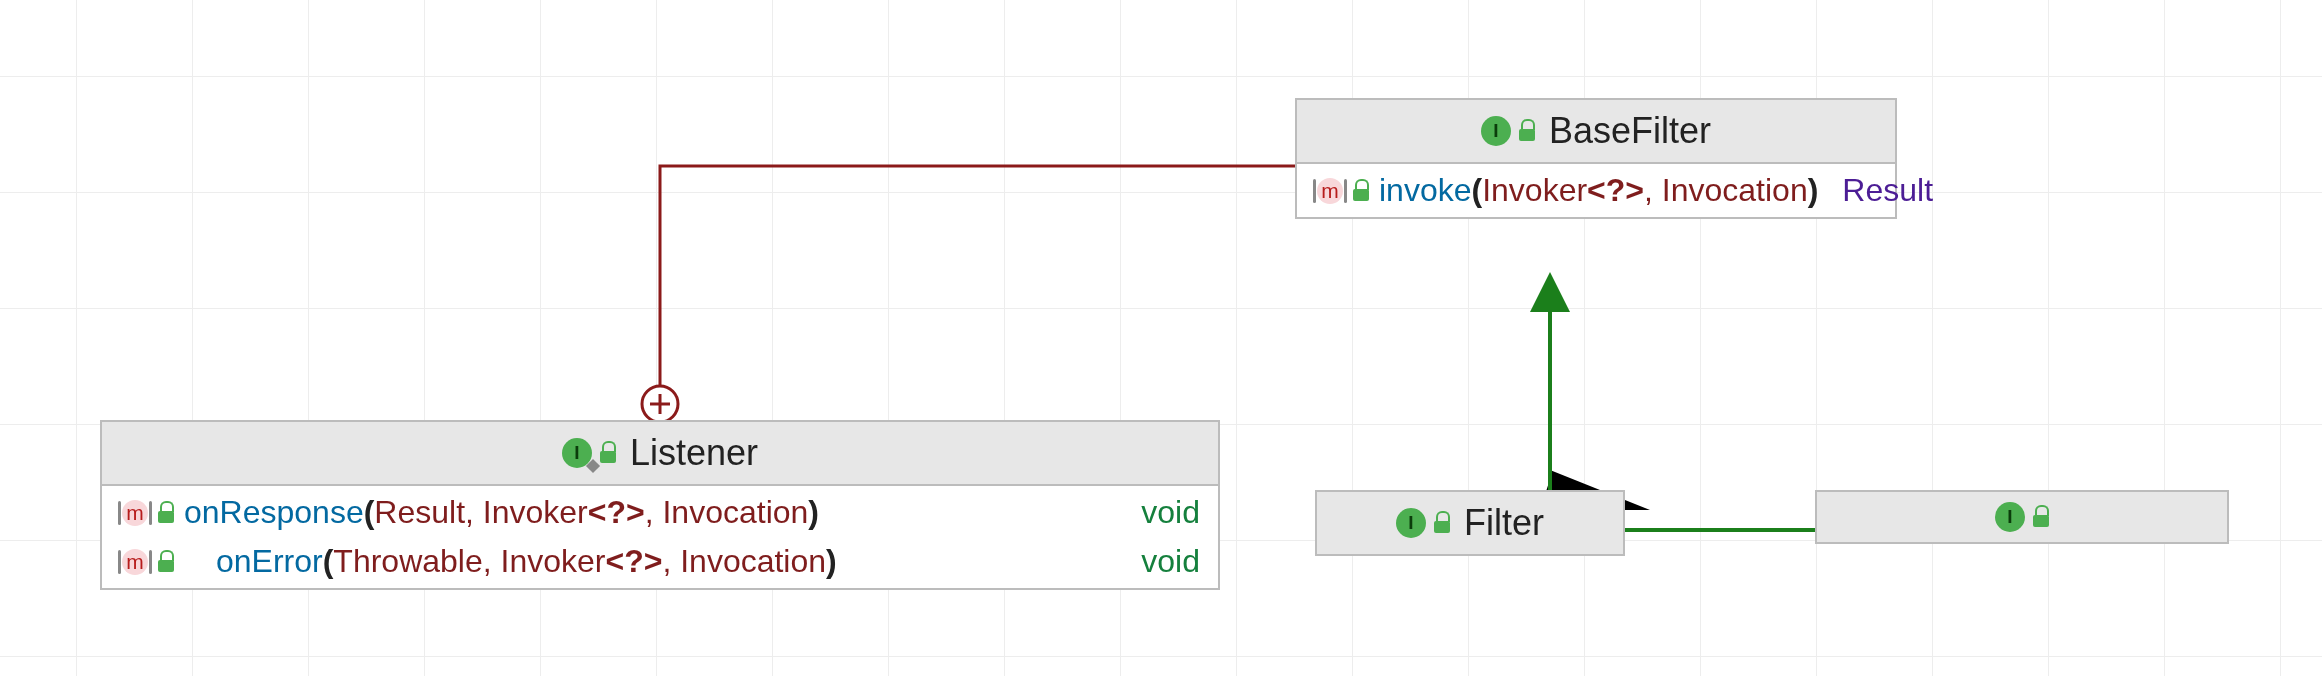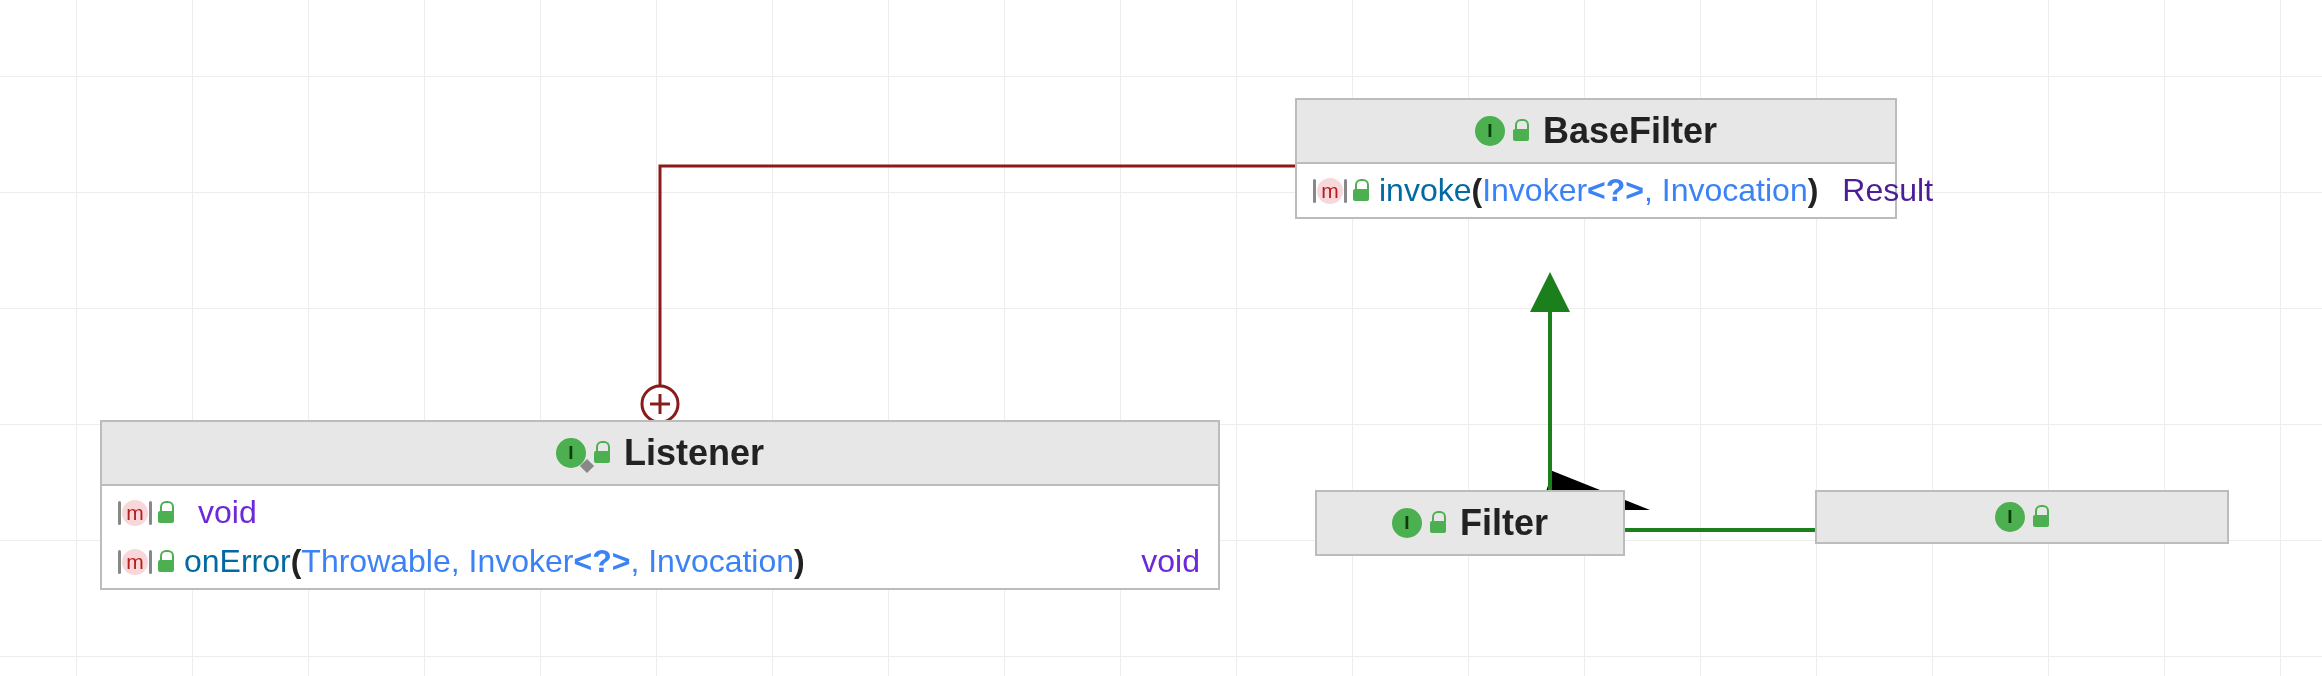--- a/index.html
+++ b/index.html
@@ -36,21 +36,21 @@
     justify-content: center;
     gap: 14px;
     padding: 10px 20px;
     font-size: 36px;
     color: #222;
   }
   .node-header.no-bottom-border {
     border-bottom: none;
   }
   .node-title {
-    font-weight: 700;
+    font-weight: 400;
   }
   .method-row {
     display: flex;
     align-items: center;
     gap: 10px;
     padding: 8px 18px 8px 18px;
     font-size: 32px;
     white-space: nowrap;
   }
   .method-row + .method-row { padding-top: 4px; }
@@ -131,23 +131,23 @@
   }
   .pin-icon {
     width: 14px;
     height: 14px;
     background: #888;
     transform: rotate(45deg);
     margin-left:2px;
   }
   .method-name { color: #0369a1; }
   .paren { color: #222; font-weight: 600; }
-  .params { color: #3b82f6; }
+  .params { color: #7f1d1d; }
   .generic { font-weight: 600; }
-  .ret-void { color: #6d28d9; padding-left: 14px; }
+  .ret-void { color: #15803d; padding-left: 14px; }
   .ret-type { color: #4c1d95; padding-left: 14px; }
 
   svg.connectors {
     position: absolute;
     inset:0;
     width:2322px;
     height:676px;
     pointer-events:none;
   }
 </style>
@@ -208,30 +208,33 @@
     </span>
     <span class="node-title">Listener</span>
   </div>
   <div class="method-row">
     <span class="icon-wrap">
       <span class="m-icon">
           <span>m</span>
         </span>
       <span class="lock-icon"></span>
     </span>
+    <span style="flex:1;">
+      <span class="method-name">onResponse</span><span class="paren">(</span><span class="params">Result, Invoker<span class="generic">&lt;?&gt;</span>, Invocation</span><span class="paren">)</span>
+    </span>
     <span class="ret-void">void</span>
   </div>
   <div class="method-row">
     <span class="icon-wrap">
       <span class="m-icon">
           <span>m</span>
         </span>
       <span class="lock-icon"></span>
     </span>
-    <span style="flex:1;">
+    <span style="flex:1;margin-left:32px;">
       <span class="method-name">onError</span><span class="paren">(</span><span class="params">Throwable, Invoker<span class="generic">&lt;?&gt;</span>, Invocation</span><span class="paren">)</span>
     </span>
     <span class="ret-void">void</span>
   </div>
 </div>
 
 <div class="node" style="left:1315px; top:490px; width:310px;">
   <div class="node-header no-bottom-border">
     <span class="icon-wrap">
       <span class="i-icon">

